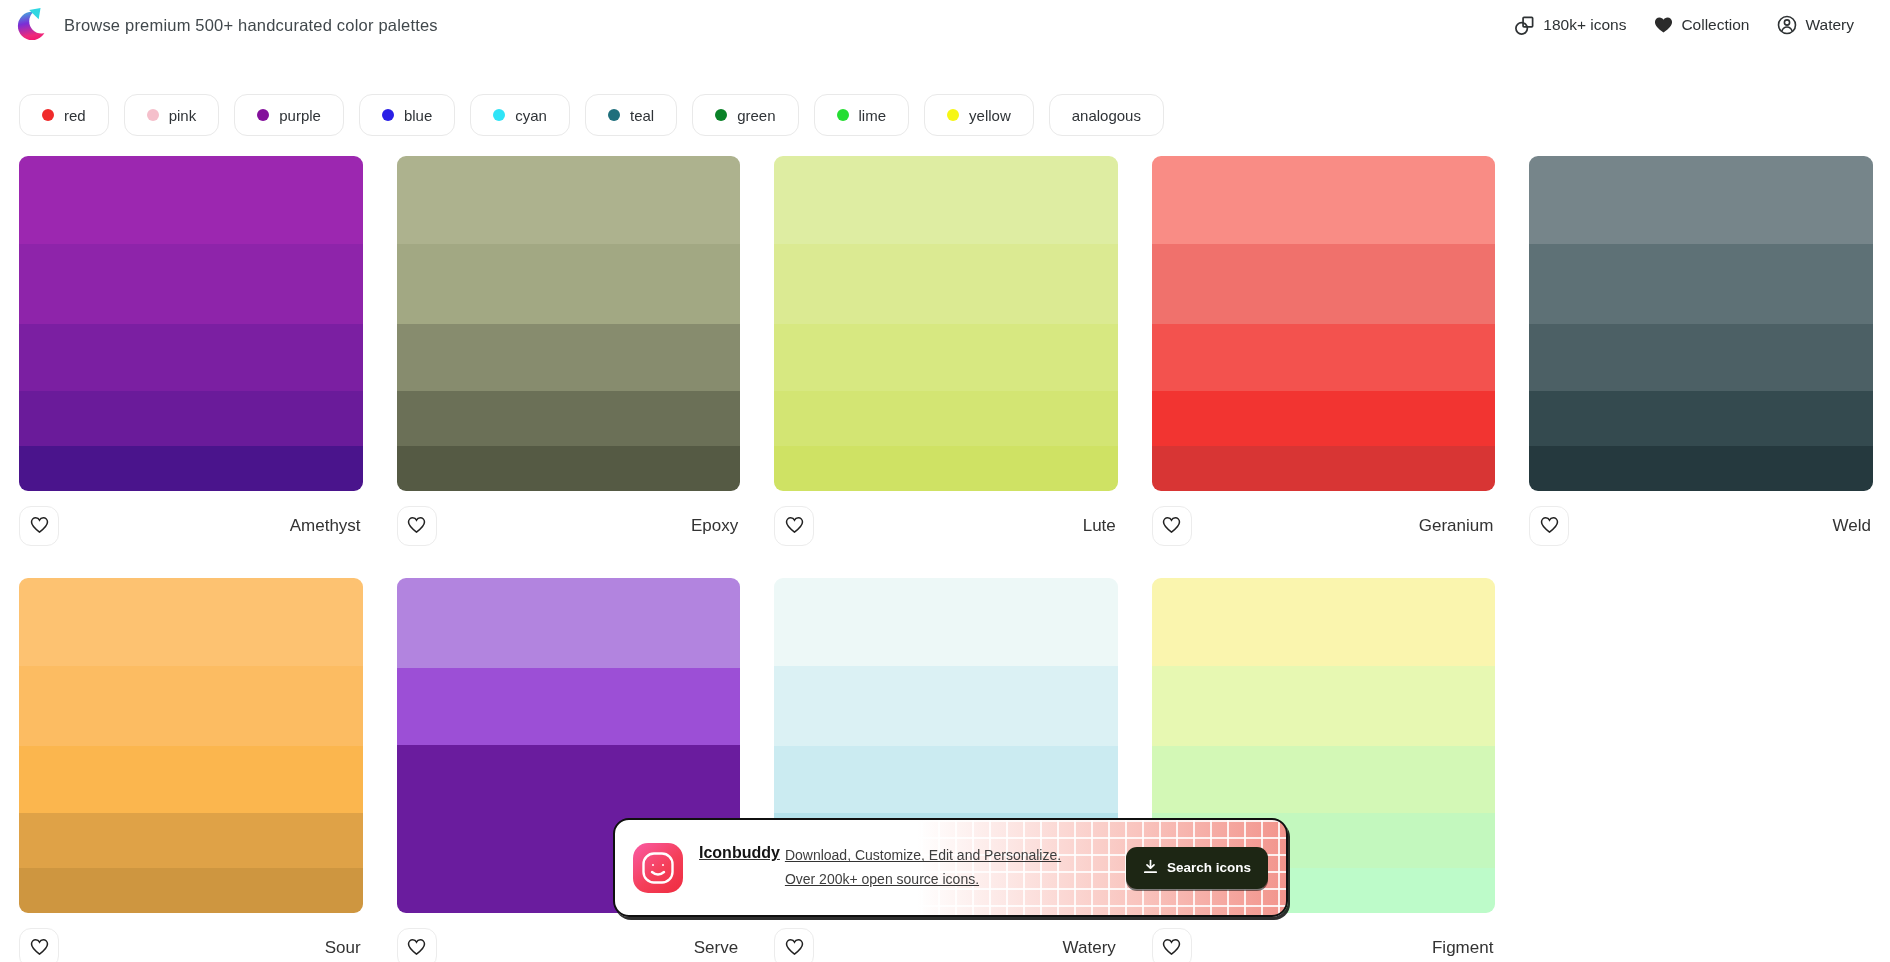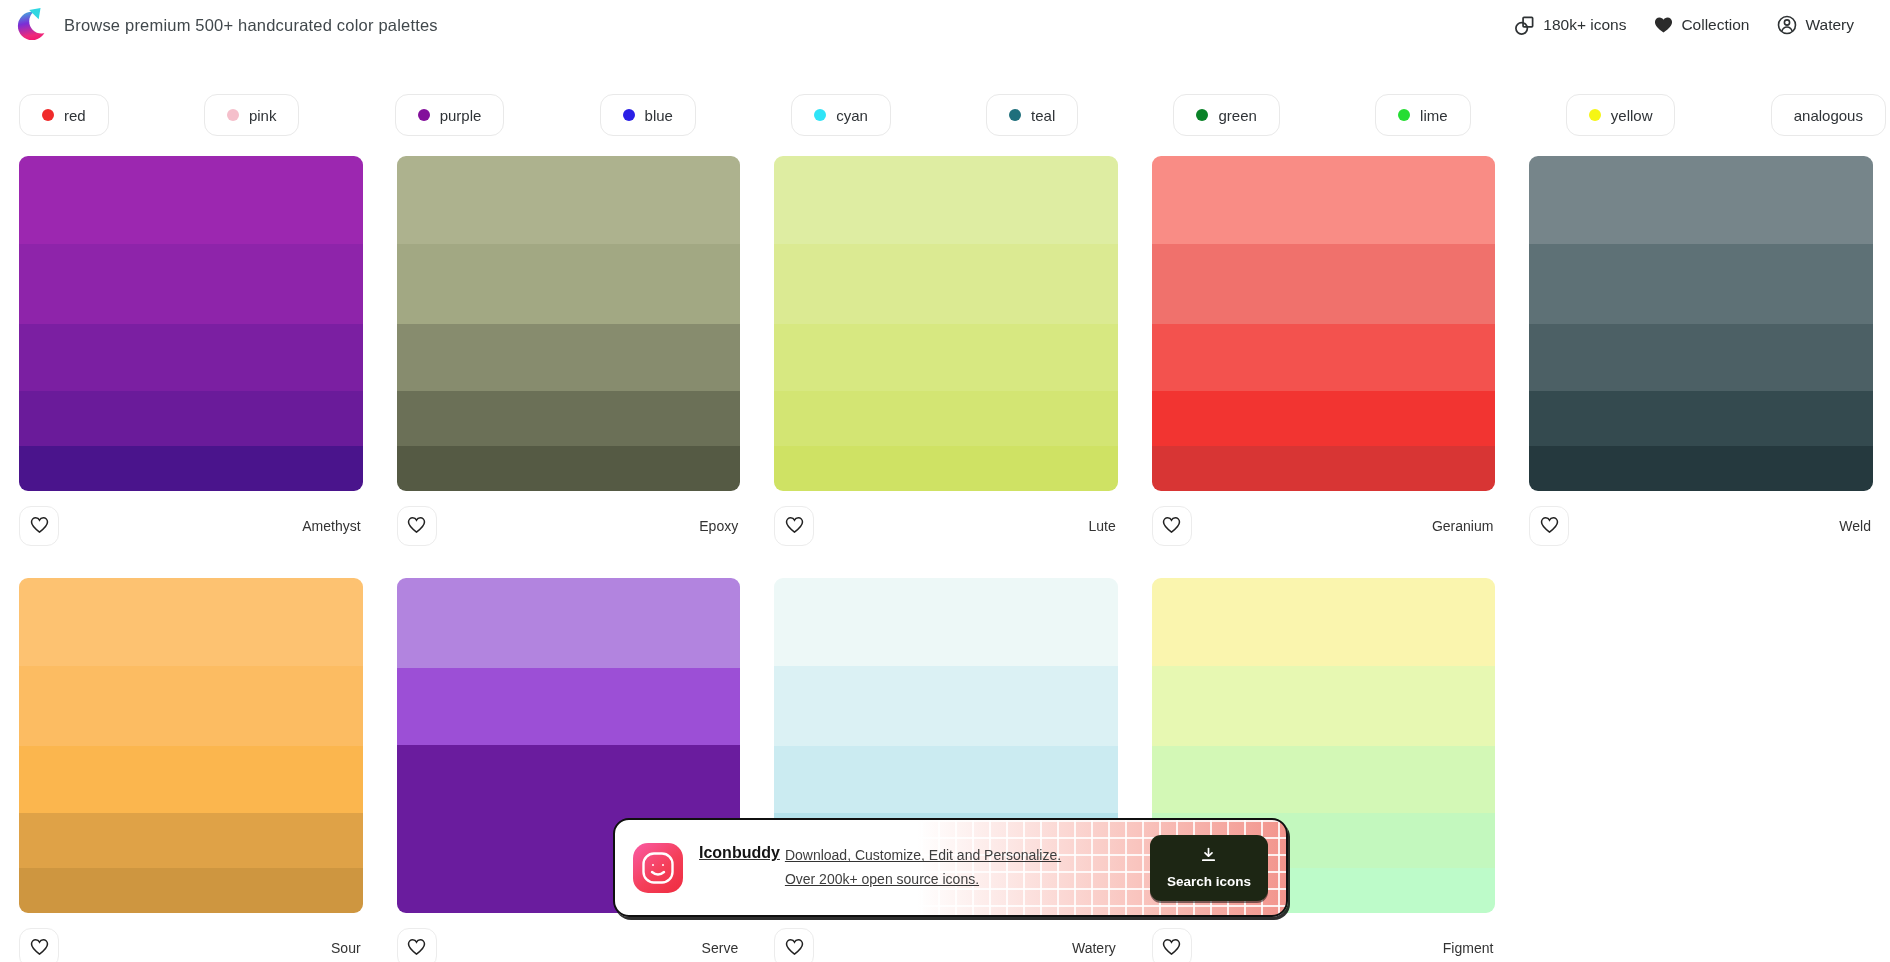--- a/index.html
+++ b/index.html
@@ -8,57 +8,57 @@
 
   
   header { height:50px; display:flex; align-items:center; padding:0 36px 0 16px; }
   .logo { width:34px; height:36px; flex:0 0 auto; }
   .page-title { margin-left:14px; font-size:16.5px; color:#41484C; letter-spacing:.2px; }
   nav { margin-left:auto; display:flex; align-items:center; gap:28px; }
   .nav-item { display:flex; align-items:center; gap:8px; font-size:15.5px; color:#2E3234; cursor:pointer;text-align:right; }
   .nav-item svg { display:block; }
 
   
-  .chips { display:flex; gap:15px; padding:44px 4px 0 19px;justify-content:space-between; }
+  .chips { display:flex; gap:15px; padding:44px 24px 0 19px; }
   .chip { display:inline-flex; align-items:center; gap:10px; height:42px; padding:0 22px;
     background:#fff; border:1px solid #E9E9E9; border-radius:13px; font-size:15px;
     color:#2F3337; cursor:pointer; font-family:inherit; }
   .chip .dot { width:12px; height:12px; border-radius:50%; flex:0 0 auto; }
 
   
   .grid { margin:20px 17px 0 19px; display:grid; grid-template-columns:repeat(5,1fr);
     column-gap:34px; }
   .card { display:flex; flex-direction:column; }
   .swatches { display:flex; flex-direction:column; border-radius:9px; overflow:hidden; cursor:pointer; }
   .stripe { width:100%; }
   .card-footer { display:flex; align-items:center; justify-content:space-between;
     padding:15px 2px 32px 0; }
   .heart-btn { width:40px; height:40px; background:#fff; border:1px solid #ECECEC;
     border-radius:12px; display:flex; align-items:center; justify-content:center; cursor:pointer; }
-  .palette-name { font-size:14px; color:#333; }
+  .palette-name { font-size:17px; color:#333; }
 
   
   .banner { position:absolute; left:613px; top:818px; width:675px; height:99px;
     border:2px solid #101010; border-radius:16px; box-shadow:2px 3px 0 rgba(10,10,10,.85);
     display:flex; align-items:center; gap:16px; padding:0 18px; cursor:pointer;
     background:
       repeating-linear-gradient(to right, rgba(255,255,255,.85) 0 2px, transparent 2px 17px),
       repeating-linear-gradient(to bottom, rgba(255,255,255,.85) 0 2px, transparent 2px 17px),
       linear-gradient(to right, #ffffff 0%, #ffffff 45%, #F9C4BE 78%, #F2948C 100%);
   }
   .app-icon { width:50px; height:50px; border-radius:15px; flex:0 0 auto;
     background:linear-gradient(140deg,#FA5BA5 0%, #F43F59 55%, #EF2B3F 100%);
     display:flex; align-items:center; justify-content:center; }
   .banner-text { display:flex; flex-direction:row; gap:5px; width:372px;text-decoration:underline; }
   .banner-title { font-size:16px; font-weight:bold; color:#141414; }
   .banner-desc { font-size:14px; color:#3E3E3E; line-height:1.65; }
   .search-icons-btn { margin-left:auto; display:flex; align-items:center; gap:9px;
     background:#1D2614; color:#fff; border:none; border-radius:11px; padding:12px 17px;
     font-size:13.5px; font-weight:bold; font-family:inherit; cursor:pointer;
-    box-shadow:0 2px 0 rgba(0,0,0,.5);flex-direction:column; }
+    box-shadow:0 2px 0 rgba(0,0,0,.5); }
 </style>
 </head>
 <body>
 
 <header>
   <div class="logo">
     <svg width="34" height="36" viewBox="0 0 36 38">
       <defs>
         <linearGradient id="lg" x1="0.25" y1="0" x2="0.45" y2="1">
           <stop offset="0" stop-color="#2FD7E2"></stop>

